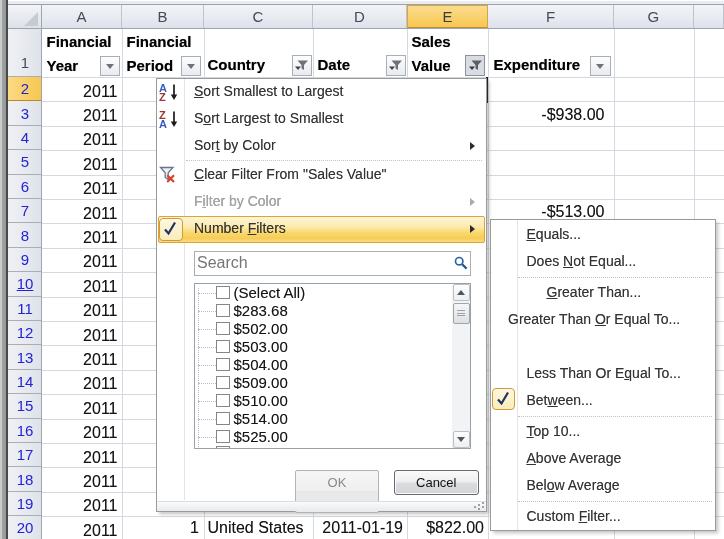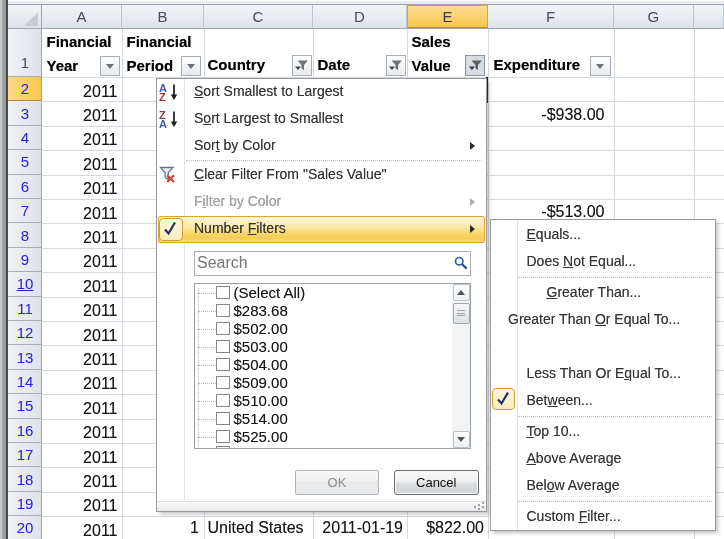--- a/index.html
+++ b/index.html
@@ -216,21 +216,21 @@
       <span style="width:0;height:0;border-bottom:5px solid #50565E;border-left:4px solid transparent;border-right:4px solid transparent;"></span>
     </div>
 <div style="position:absolute;left:452.5px;top:430.5px;width:17px;height:17px;border:1px solid #BBC0C4;border-radius:2px;background:linear-gradient(180deg,#FEFEFE,#EDEFF1);display:flex;align-items:center;justify-content:center;">
       <span style="width:0;height:0;border-top:5px solid #50565E;border-left:4px solid transparent;border-right:4px solid transparent;"></span>
     </div>
 <div style="position:absolute;left:452.5px;top:302.5px;width:17px;height:21px;border:1px solid #9FA5AB;border-radius:2px;background:linear-gradient(180deg,#F5F6F7,#DDE0E3);display:flex;flex-direction:column;align-items:center;justify-content:center;gap:1.5px;">
       <span style="width:8px;height:1px;background:#9CA3AA;"></span>
       <span style="width:8px;height:1px;background:#9CA3AA;"></span>
       <span style="width:8px;height:1px;background:#9CA3AA;"></span>
     </div>
-<div style="position:absolute;left:295px;top:469.5px;width:84px;height:25px;border:1px solid #B0B3B8;border-radius:2px;background:linear-gradient(180deg,#F6F6F6,#EFEFF0 49%,#E7E8E9 50%,#EAEBEC);font-size:13px;color:#8A8A8A;text-align:center;line-height:23px;">OK</div>
+<div style="position:absolute;left:295px;top:469.5px;width:84px;height:43px;border:1px solid #B0B3B8;border-radius:2px;background:linear-gradient(180deg,#F6F6F6,#EFEFF0 49%,#E7E8E9 50%,#EAEBEC);font-size:13px;color:#8A8A8A;text-align:center;line-height:23px;">OK</div>
 <div style="position:absolute;left:393.5px;top:469.5px;width:85.5px;height:25.5px;border:1px solid #646A70;border-radius:3px;background:linear-gradient(180deg,#F9F9F9 0%,#EFF0F1 45%,#DADCDE 55%,#D2D4D6 100%);box-shadow:inset 0 0 0 1px #FBFBFB;font-size:13px;color:#111;text-align:center;line-height:24px;">Cancel</div>
 <div style="position:absolute;left:157px;top:500.5px;width:328.5px;height:10.5px;border-top:1px solid #D8DEE6;background:linear-gradient(180deg,#FBFBFC,#E9EAEC);"></div>
 <div style="position:absolute;left:474px;top:505.5px;width:2px;height:2px;background:#9AA0A6;"></div>
 <div style="position:absolute;left:478px;top:503.5px;width:2px;height:2px;background:#9AA0A6;"></div>
 <div style="position:absolute;left:478px;top:507.5px;width:2px;height:2px;background:#9AA0A6;"></div>
 <div style="position:absolute;left:482px;top:501.5px;width:2px;height:2px;background:#9AA0A6;"></div>
 <div style="position:absolute;left:482px;top:505.5px;width:2px;height:2px;background:#9AA0A6;"></div>
 <div style="position:absolute;left:490px;top:218.5px;width:225.5px;height:312.5px;background:#fff;border:1px solid #9A9A9A;box-shadow:2.5px 2.5px 3.5px rgba(80,80,80,.33);"></div>
 <div style="position:absolute;left:516.5px;top:219.5px;width:1px;height:310.5px;background:#E4E4E4;"></div>
 <div class="mi" style="left:526.5px;top:221.0px;"><span style="text-decoration:underline">E</span>quals...</div>

